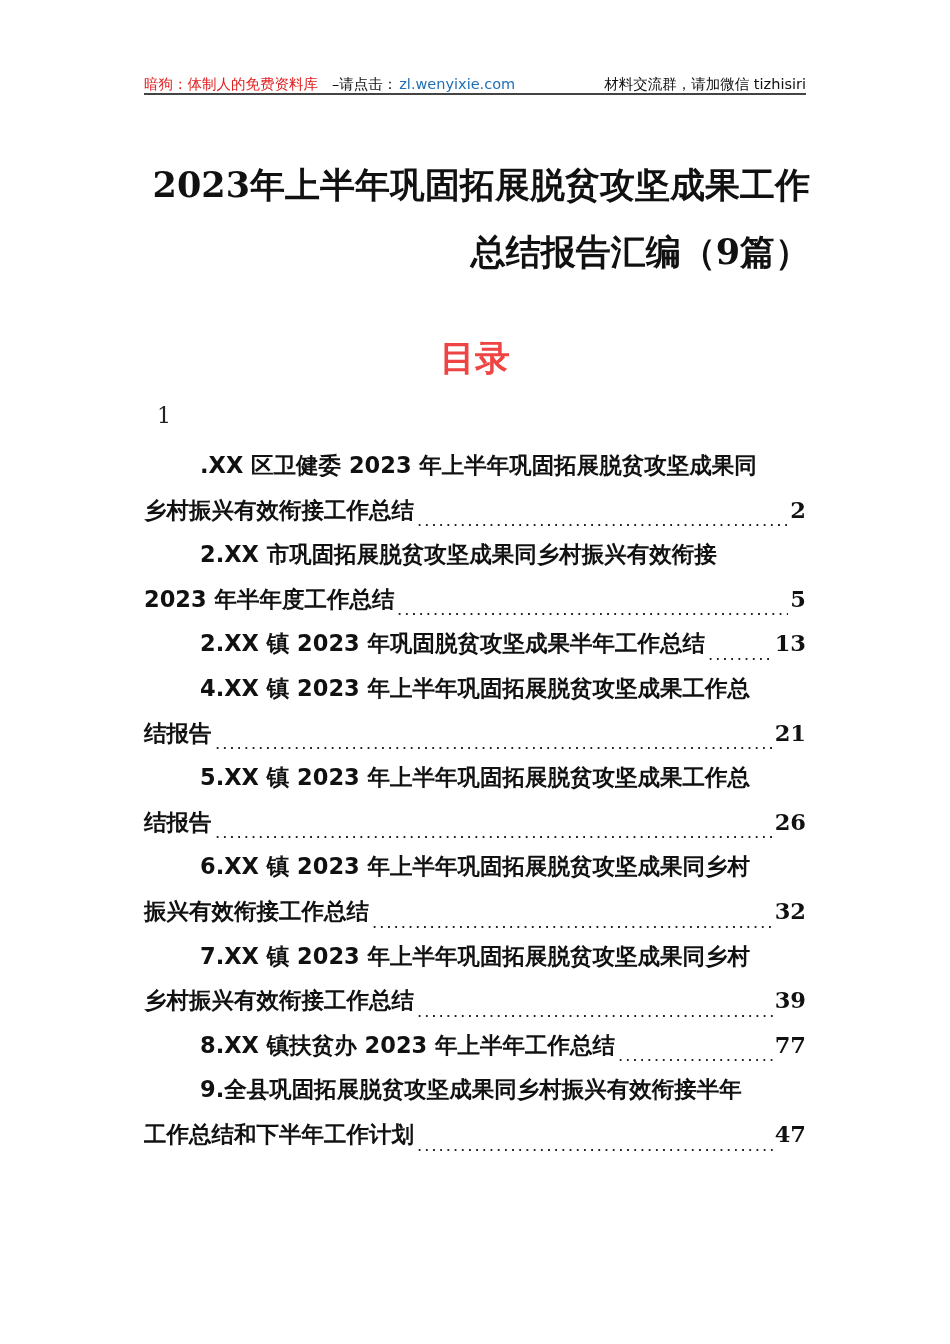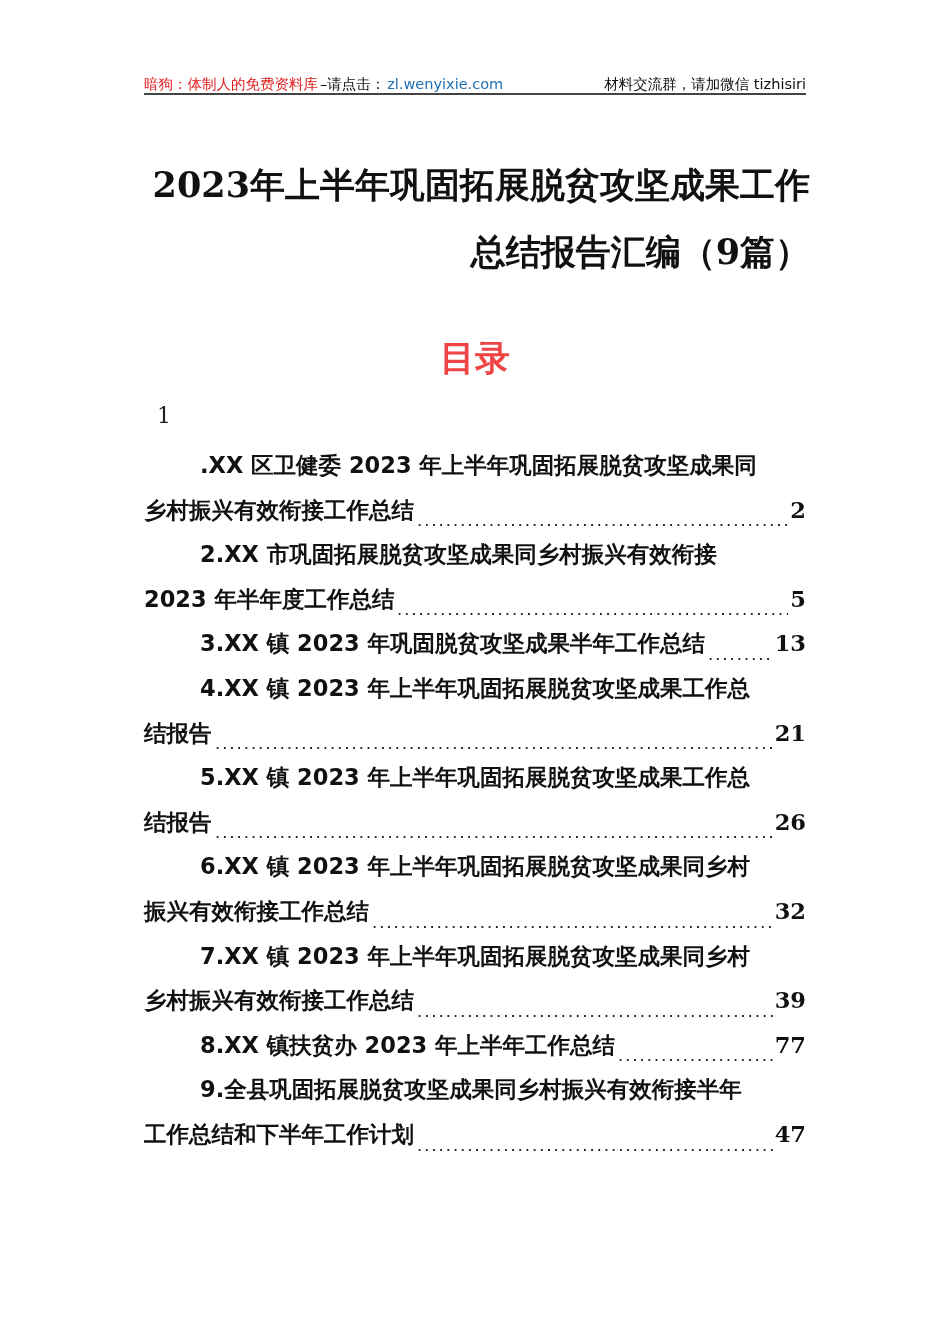--- a/index.html
+++ b/index.html
@@ -31,21 +31,21 @@
       display: flex;
       align-items: flex-end;
       justify-content: space-between;
       font-family: "DejaVu Sans", "Liberation Sans", sans-serif;
       font-size: 14.5px;
       line-height: 20px;
       white-space: nowrap;
     }
     .header .left { display: flex; align-items: flex-end; }
     .header .brand { color: #e02020; }
-    .header .prompt { color: #111111; margin-left: 2px; }
+    .header .prompt { color: #111111; margin-left: 14px; }
     .header .link { color: #1f6fb5; text-decoration: none; margin-left: 2px; }
     .header .contact { color: #111111; margin-top: 24px; }
     .header-rule {
       position: absolute;
       left: 144px;
       top: 93px;
       width: 662px;
       height: 2px;
       background: #444444;
     }
@@ -160,21 +160,21 @@
       </div>
       <div class="toc-line">
         <span class="txt">2023 年半年度工作总结</span>
         <span class="leader"></span>
         <span class="page-no">5</span>
       </div>
     </div>
 
     <div class="entry">
       <div class="toc-line first">
-        <span class="txt">3.XX 镇 2023 年巩固脱贫攻坚成果半年工作总结</span>
+        <span class="txt">2.XX 镇 2023 年巩固脱贫攻坚成果半年工作总结</span>
         <span class="leader"></span>
         <span class="page-no">13</span>
       </div>
     </div>
 
     <div class="entry">
       <div class="toc-line first">
         <span class="txt">4.XX 镇 2023 年上半年巩固拓展脱贫攻坚成果工作总</span>
       </div>
       <div class="toc-line">

